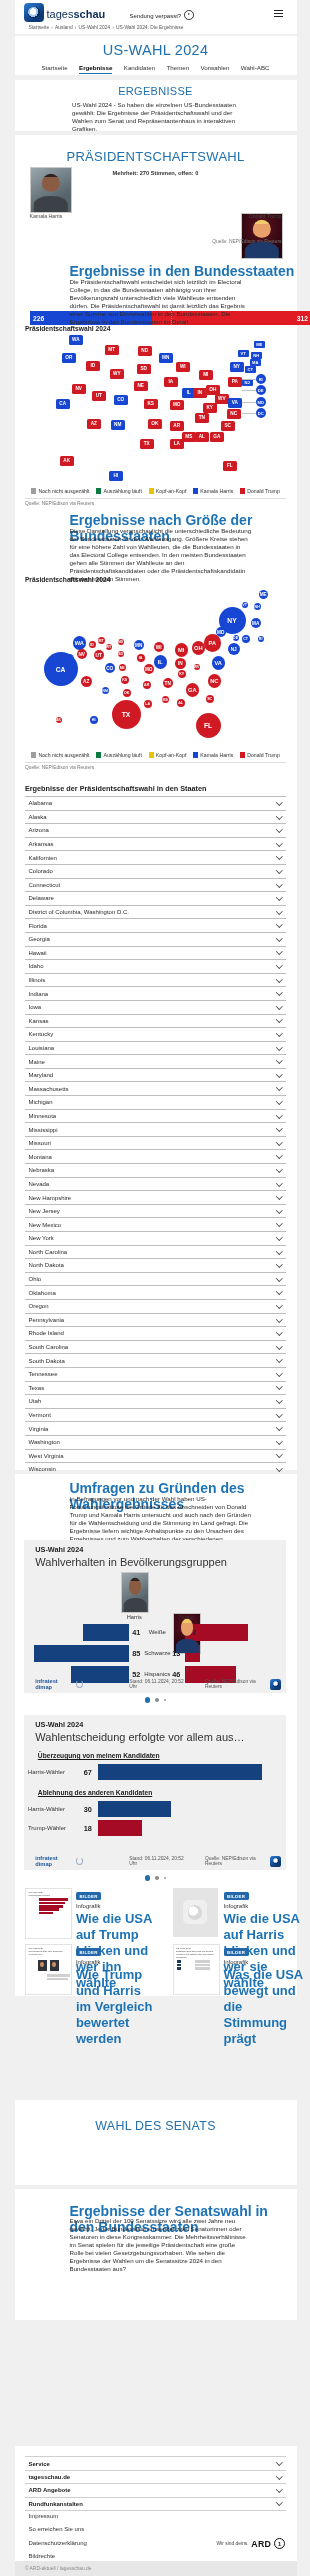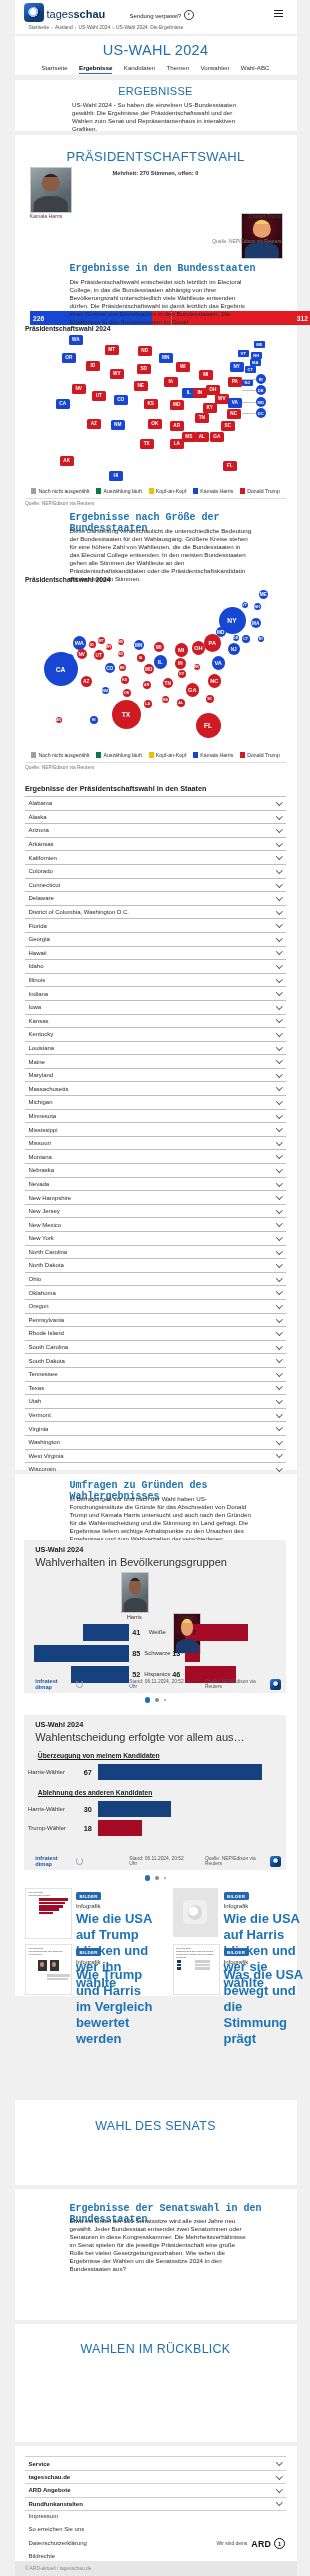--- a/index.html
+++ b/index.html
@@ -1,21 +1,21 @@
 <!DOCTYPE html>
 <html style="font-size:8.3px"><head>
 <meta charset="utf-8">
 <style>
   html,body{margin:0;padding:0;background:#f0f0f0;font-family:"Liberation Sans",sans-serif;color:#1a1a1a;}
   #page{position:relative;width:311px;height:2576px;background:#f0f0f0;overflow:hidden;margin:0 auto;}
   .card{position:absolute;left:14.5px;width:282px;background:#fff;}
   .abs{position:absolute;}
   .ctr{text-align:center;}
   .bluehead{color:#2170ad;font-weight:400;letter-spacing:0.3px;}
-  .linkhead{color:#1e73b5;font-weight:700;font-size:10px;font-family:Liberation Mono, monospace;}
+  .linkhead{color:#1e73b5;font-weight:700;font-size:14px;}
   .para{font-size:6.2px;line-height:8px;color:#2b2b2b;}
   .smallbold{font-size:6.7px;font-weight:700;color:#222;}
   .source{font-size:4.9px;color:#777;}
   
   .logo{width:19.7px;height:19.7px;border-radius:4.1px;background:linear-gradient(145deg,#2e7ad1 0%,#0d3a77 70%);position:relative;}
   .logo::before{content:"";position:absolute;left:4.1px;top:4.1px;width:11.4px;height:11.4px;border-radius:50%;background:radial-gradient(circle at 42% 42%,#ffffff 0 34%,#9cc6ee 35% 55%,#0a2c5c 56% 100%);}
   .brand{font-size:11px;color:#0b2d57;}
   .brand b{font-weight:700;}
   .playicon{display:inline-block;width:7.8px;height:7.8px;border:0.8px solid #333;border-radius:50%;position:relative;vertical-align:-1.6px;margin-left:3.1px;}
   .playicon::before{content:"";position:absolute;left:2.6px;top:1.8px;border-left:2.6px solid #333;border-top:1.8px solid transparent;border-bottom:1.8px solid transparent;}
@@ -670,23 +670,20 @@
 
   <div class="card" style="top:2100px;height:85px;">
     <div class="bigtitle" style="padding-top:18.6px;">WAHL DES SENATS</div>
   </div>
 
   <div class="card" style="top:2189px;height:131px;">
     <div class="abs linkhead" style="left:55px;top:13.5px;">Ergebnisse der Senatswahl in den Bundesstaaten</div>
     <div class="abs para" style="left:55px;top:28px;width:180px;">Etwa ein Drittel der 100 Senatssitze wird alle zwei Jahre neu gewählt. Jeder Bundesstaat entsendet zwei Senatorinnen oder Senatoren in diese Kongresskammer. Die Mehrheitsverhältnisse im Senat spielen für die jeweilige Präsidentschaft eine große Rolle bei vielen Gesetzgebungsvorhaben. Wie sehen die Ergebnisse der Wahlen um die Senatssitze 2024 in den Bundesstaaten aus?</div>
   </div>
 
-  <div class="card" style="top:2324px;height:118px;">
-    <div class="bigtitle" style="padding-top:17.6px;">WAHLEN IM RÜCKBLICK</div>
-  </div>
 
   <div class="card" style="top:2446px;height:116px;">
     <div class="abs" style="left:10.4px;right:10.4px;top:10.4px;border-bottom:0.5px solid #cfcfcf;" id="footAcc">
         <div class="faccrow">
           <div>Service</div>
           <div class="chev"></div>
         </div>
         <div class="faccrow">
           <div>tagesschau.de</div>
           <div class="chev"></div>

